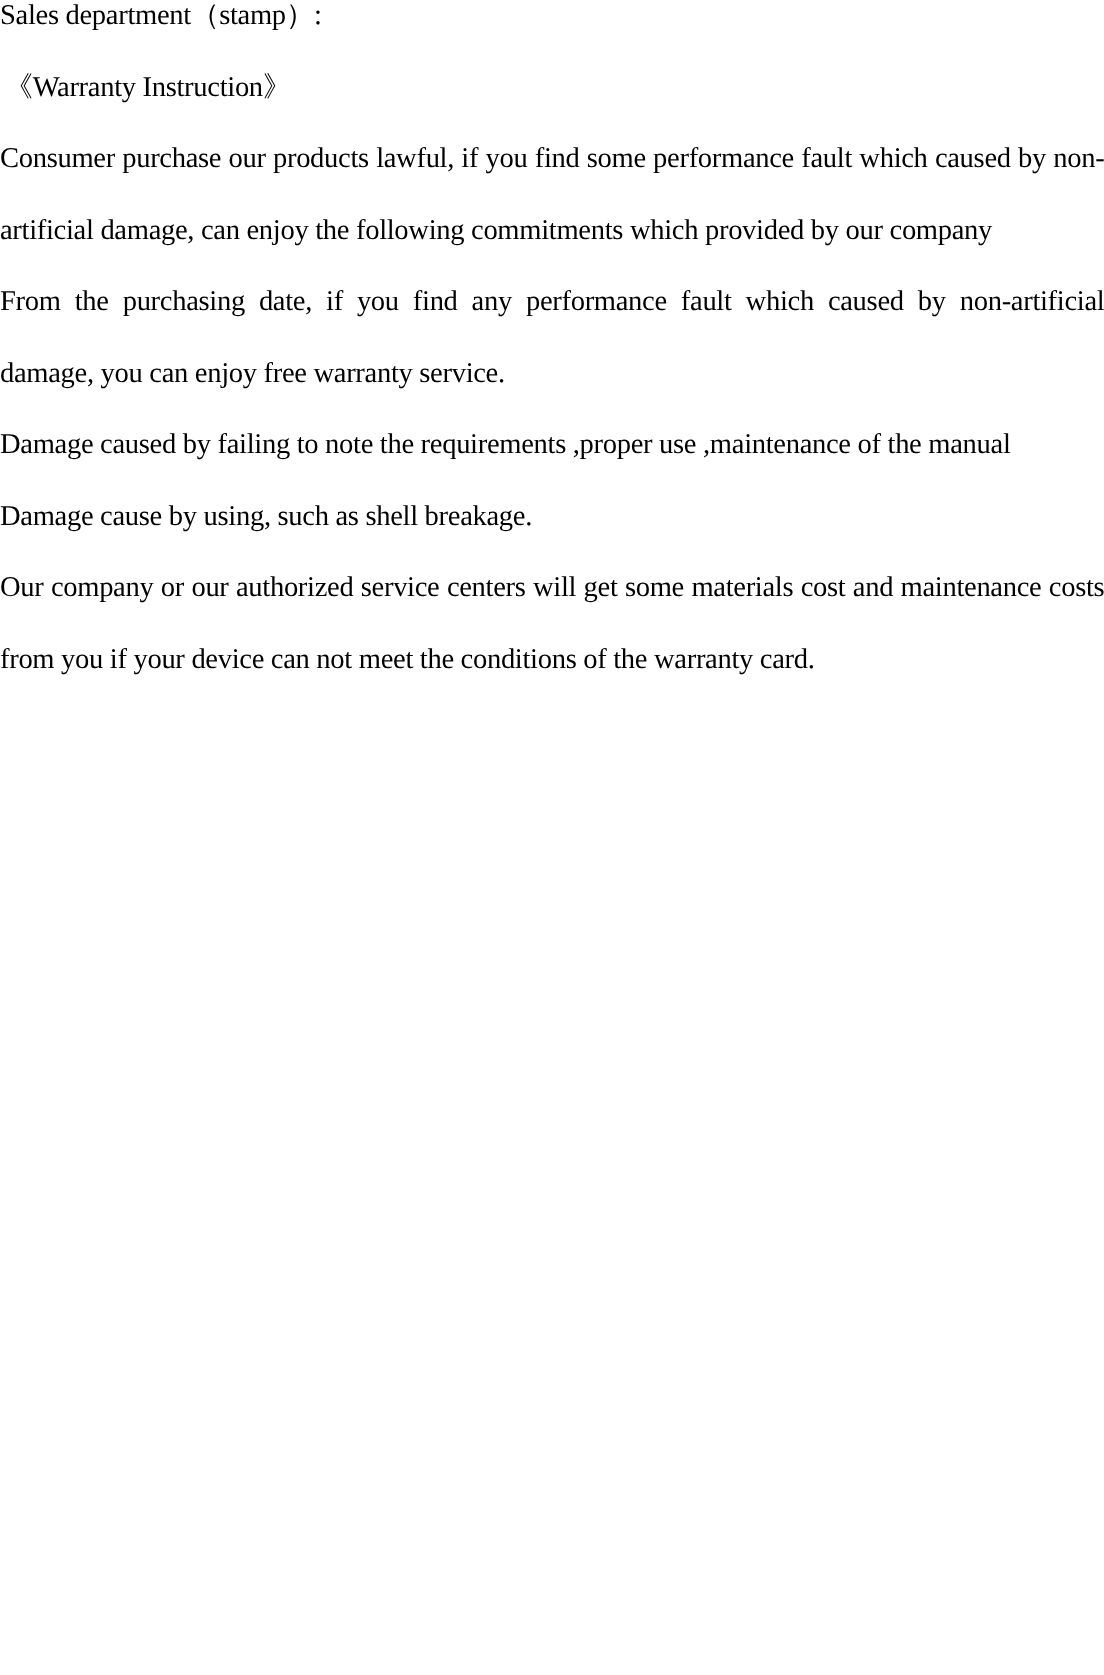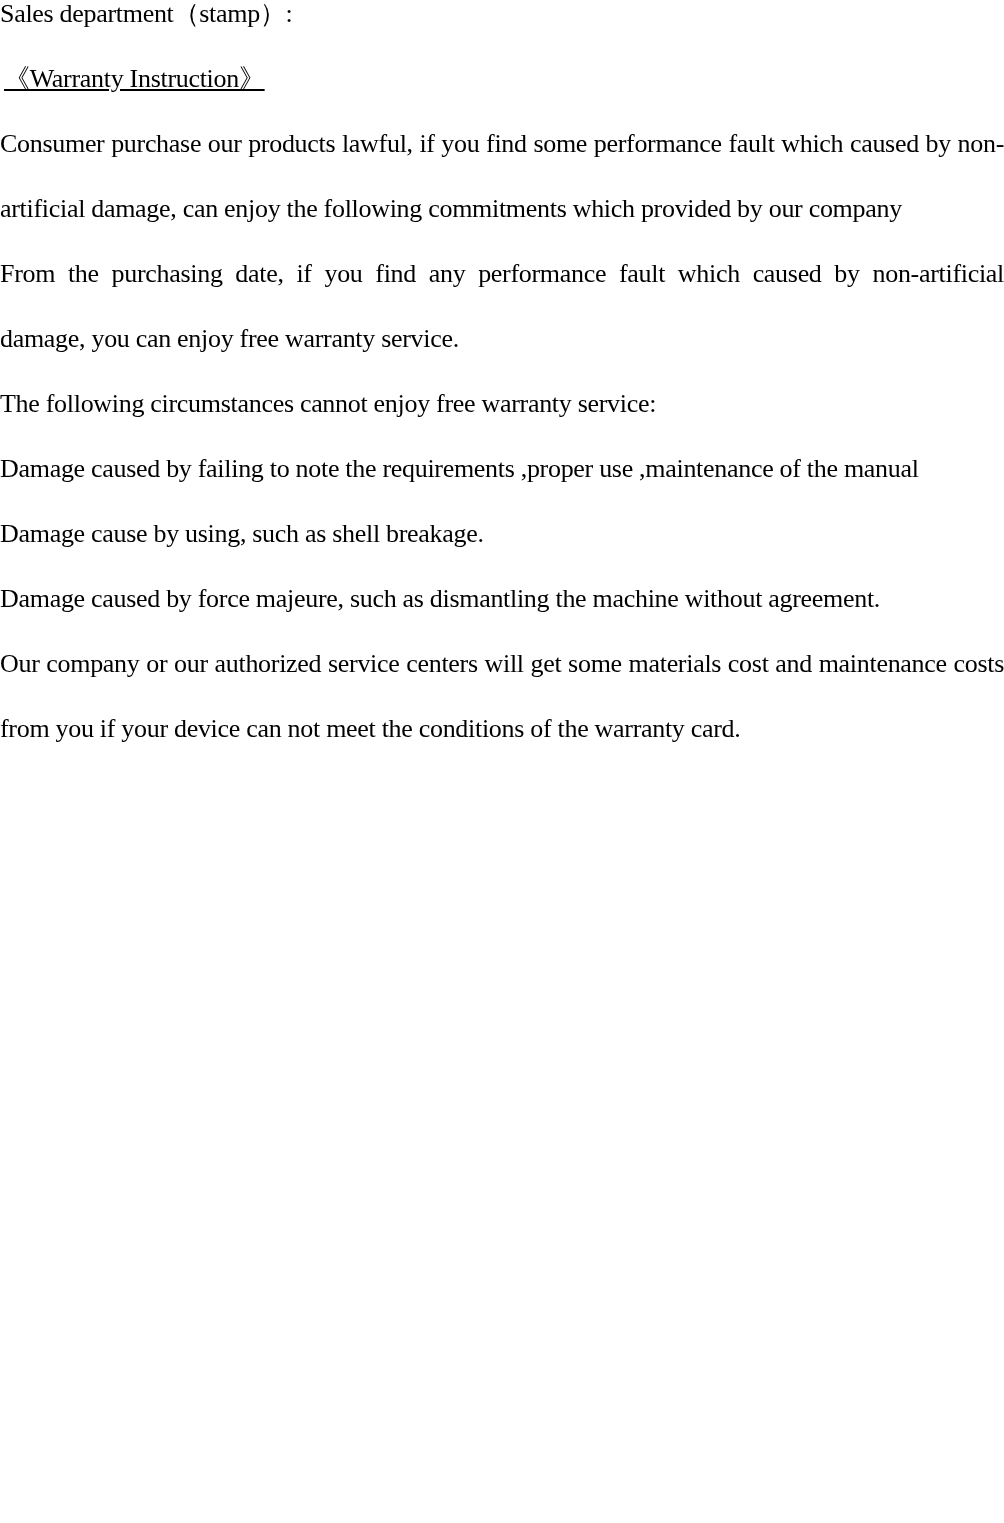--- a/index.html
+++ b/index.html
@@ -26,29 +26,26 @@
     }
     .para {
       margin: 0;
       padding: 0;
       text-align: justify;
       text-align-last: left;
       hyphens: none;
     }
     .para.heading {
       padding-left: 4px;
-      text-decoration: underline;
     }
   </style>
 </head>
 <body>
 
 <div class="page">
   <p class="para">Sales department（stamp）:</p>
   <p class="para heading">《Warranty Instruction》</p>
   <p class="para">Consumer purchase our products lawful, if you find some performance fault which caused by non-artificial damage, can enjoy the following commitments which provided by our company</p>
   <p class="para">From the purchasing date, if you find any performance fault which caused by non-artificial damage, you can enjoy free warranty service.</p>
-  <p class="para">The following circumstances cannot enjoy free warranty service:</p>
   <p class="para">Damage caused by failing to note the requirements ,proper use ,maintenance of the manual</p>
   <p class="para">Damage cause by using, such as shell breakage.</p>
-  <p class="para">Damage caused by force majeure, such as dismantling the machine without agreement.</p>
   <p class="para">Our company or our authorized service centers will get some materials cost and maintenance costs from you if your device can not meet the conditions of the warranty card.</p>
 </div>
 
 </body></html>

